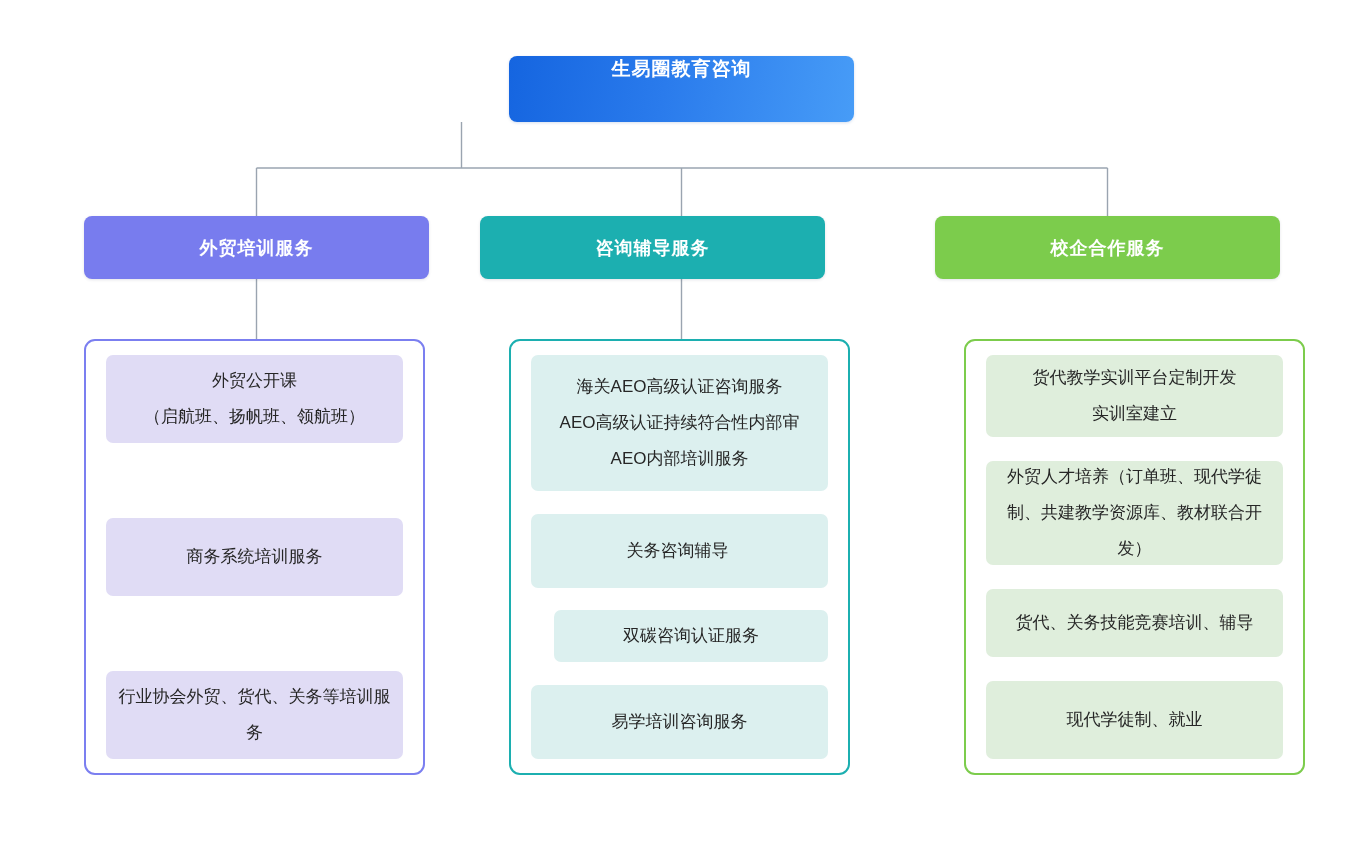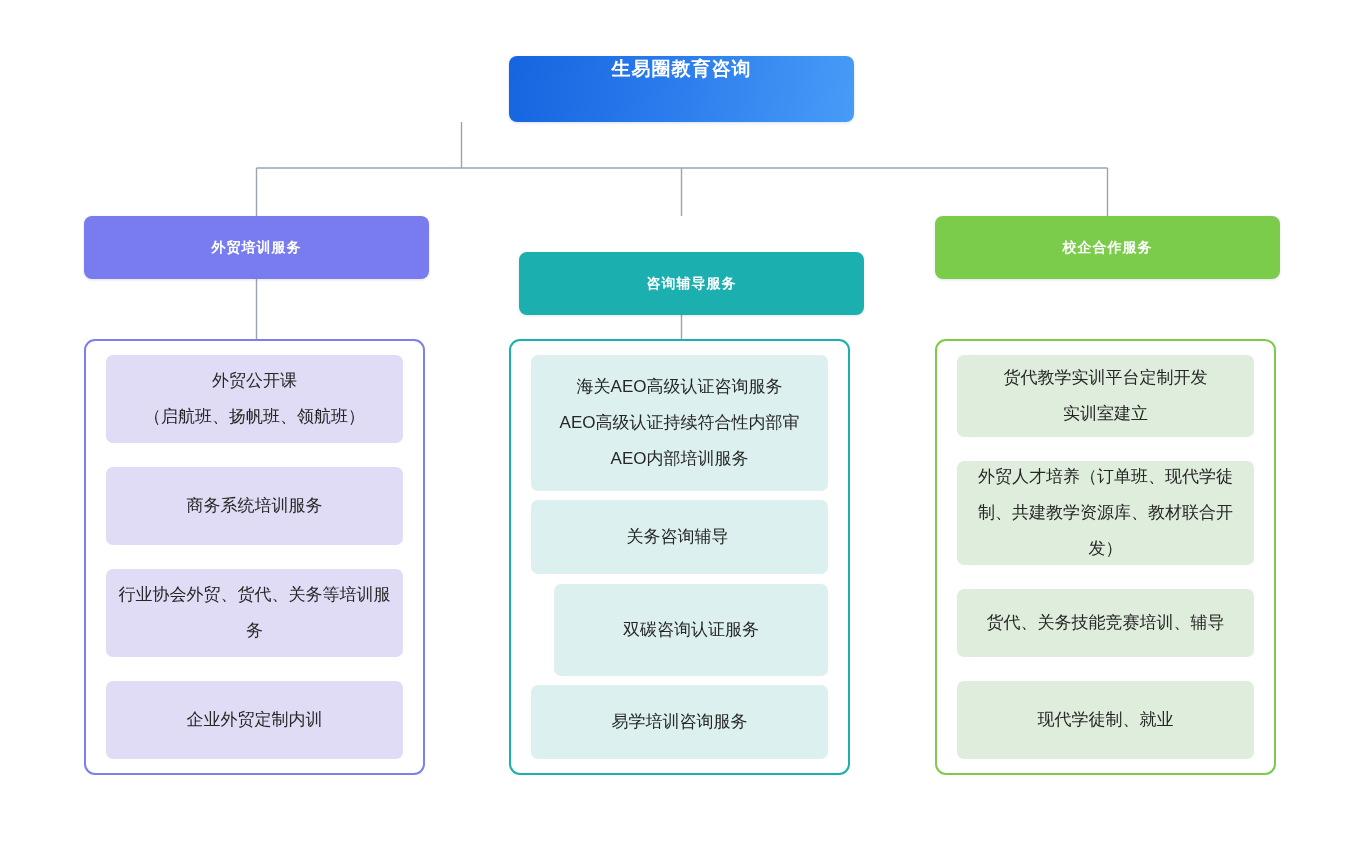--- a/index.html
+++ b/index.html
@@ -55,46 +55,46 @@
     width: 345px;
     height: 63px;
     border-radius: 8px;
     display: flex;
     align-items: center;
     justify-content: center;
     box-shadow: 0 1px 3px rgba(60,60,90,0.14);
   }
   .col-header .node-title {
     color: #ffffff;
-    font-size: 14px;
+    font-size: 18px;
     font-weight: bold;
     letter-spacing: 1px;
   }
   #header-0 { left: 84px;  background: #787cee; }
-  #header-1 { left: 519px; background: #1cafb0; margin-top: 36px; }
+  #header-1 { left: 480px; background: #1cafb0; }
   #header-2 { left: 935px; background: #7ccc4c; }
 
   
   .panel {
     position: absolute;
     top: 339px;
     width: 341px;
     height: 436px;
     border-radius: 11px;
     border: 2px solid #cccccc;
     background: #ffffff;
     box-sizing: border-box;
     padding: 14px 20px;
     display: flex;
     flex-direction: column;
     justify-content: space-between;
   }
   #panel-0 { left: 84px;  border-color: #7b7ff0; }
   #panel-1 { left: 509px; border-color: #1cafb0; }
-  #panel-2 { left: 935px; border-color: #7ccc4c; gap: 14px; }
+  #panel-2 { left: 964px; border-color: #7ccc4c; gap: 14px; }
 
   
   .item-box {
     border-radius: 7px;
     display: flex;
     align-items: center;
     justify-content: center;
     text-align: center;
     box-sizing: border-box;
     padding: 10px 12px;
@@ -108,21 +108,21 @@
   #panel-2 .item-box { background: #dfeedc; }
 
   
   #panel-0 .item-box:nth-child(1) { height: 88px; }
   #panel-0 .item-box:nth-child(2) { height: 78px; text-align: right; }
   #panel-0 .item-box:nth-child(3) { height: 88px; }
   #panel-0 .item-box:nth-child(4) { height: 78px; }
 
   #panel-1 .item-box:nth-child(1) { height: 136px; }
   #panel-1 .item-box:nth-child(2) { height: 74px; padding-left: 8px; }
-  #panel-1 .item-box:nth-child(3) { height: 92px; margin-left: 23px; }
+  #panel-1 .item-box:nth-child(3) { height: 52px; margin-left: 23px; }
   #panel-1 .item-box:nth-child(4) { height: 74px; }
 
   #panel-2 .item-box:nth-child(1) { height: 82px; }
   #panel-2 .item-box:nth-child(2) { height: 104px; }
   #panel-2 .item-box:nth-child(3) { height: 68px; }
   #panel-2 .item-box:nth-child(4) { height: 78px; }
 </style>
 </head>
 <body>
 
@@ -154,21 +154,20 @@
   </div>
   <div class="col-header" id="header-2">
     <span class="node-title">校企合作服务</span>
   </div>
 
   <div class="panel" id="panel-0">
     <div class="item-box">外贸公开课
 （启航班、扬帆班、领航班）</div>
     <div class="item-box">商务系统培训服务</div>
     <div class="item-box">行业协会外贸、货代、关务等培训服务</div>
-    <div class="item-box">企业外贸定制内训</div>
   </div>
 
   <div class="panel" id="panel-1">
     <div class="item-box">海关AEO高级认证咨询服务
 AEO高级认证持续符合性内部审
 AEO内部培训服务</div>
     <div class="item-box">关务咨询辅导</div>
     <div class="item-box">双碳咨询认证服务</div>
     <div class="item-box">易学培训咨询服务</div>
   </div>

